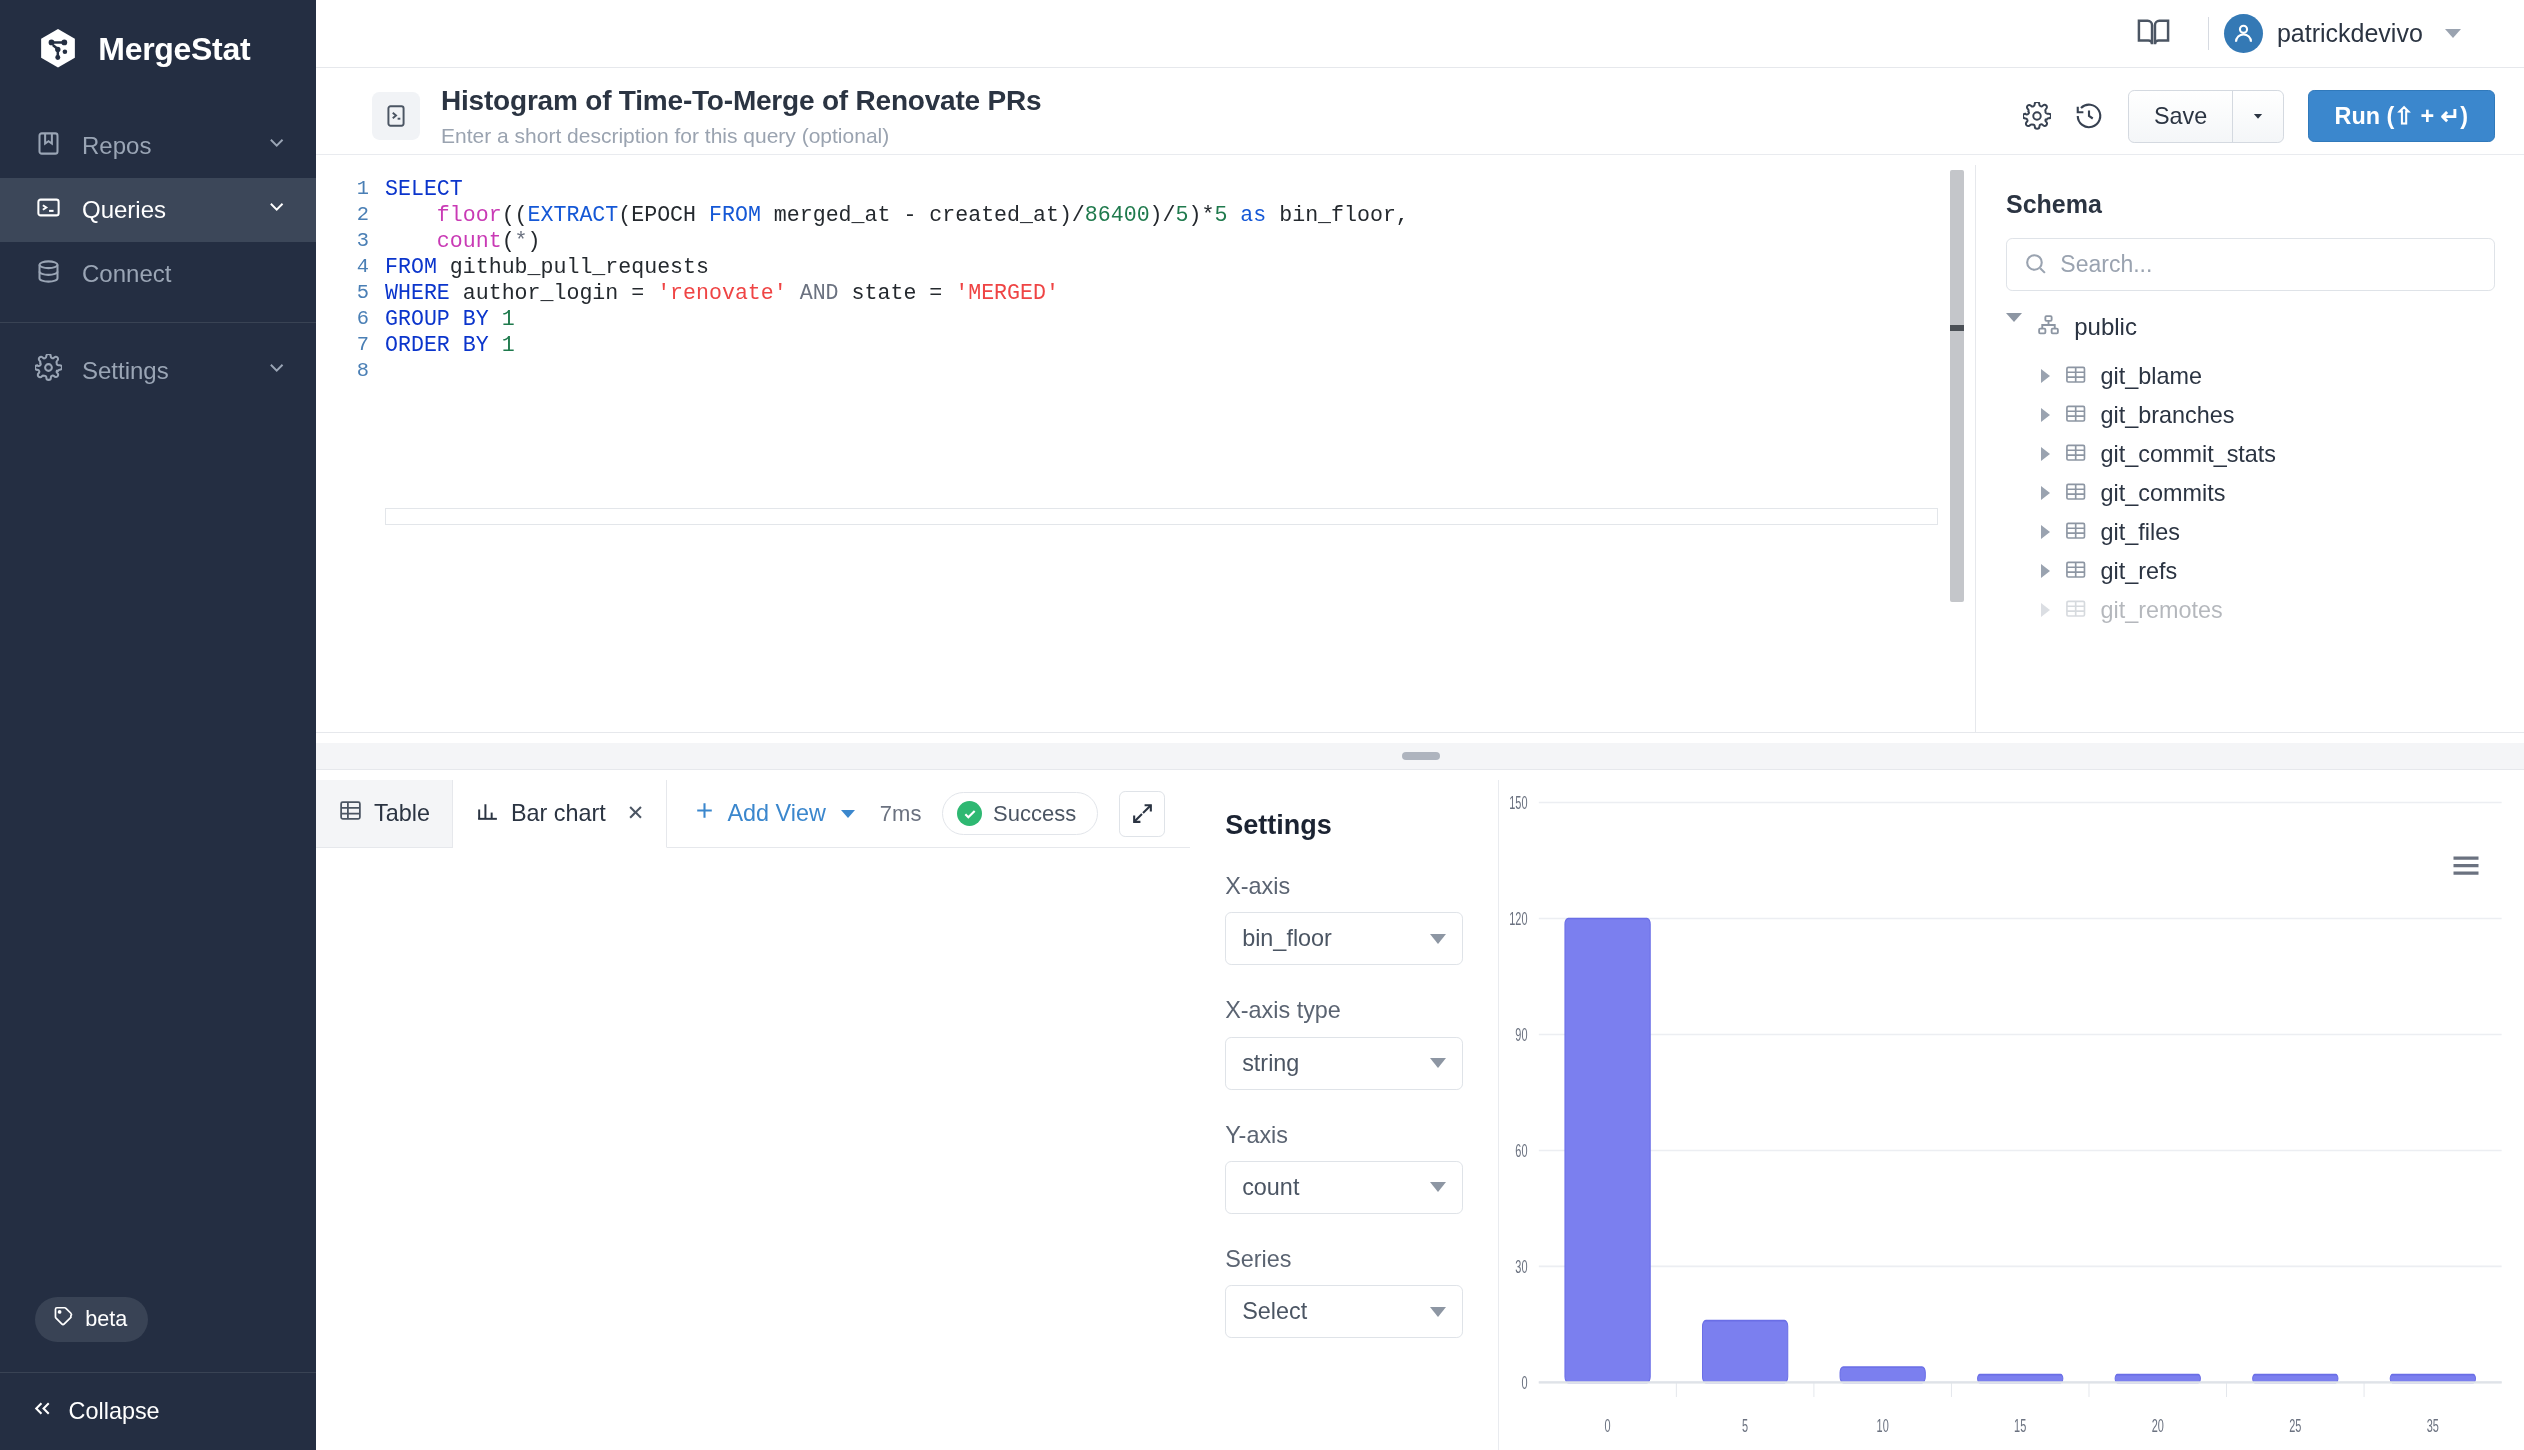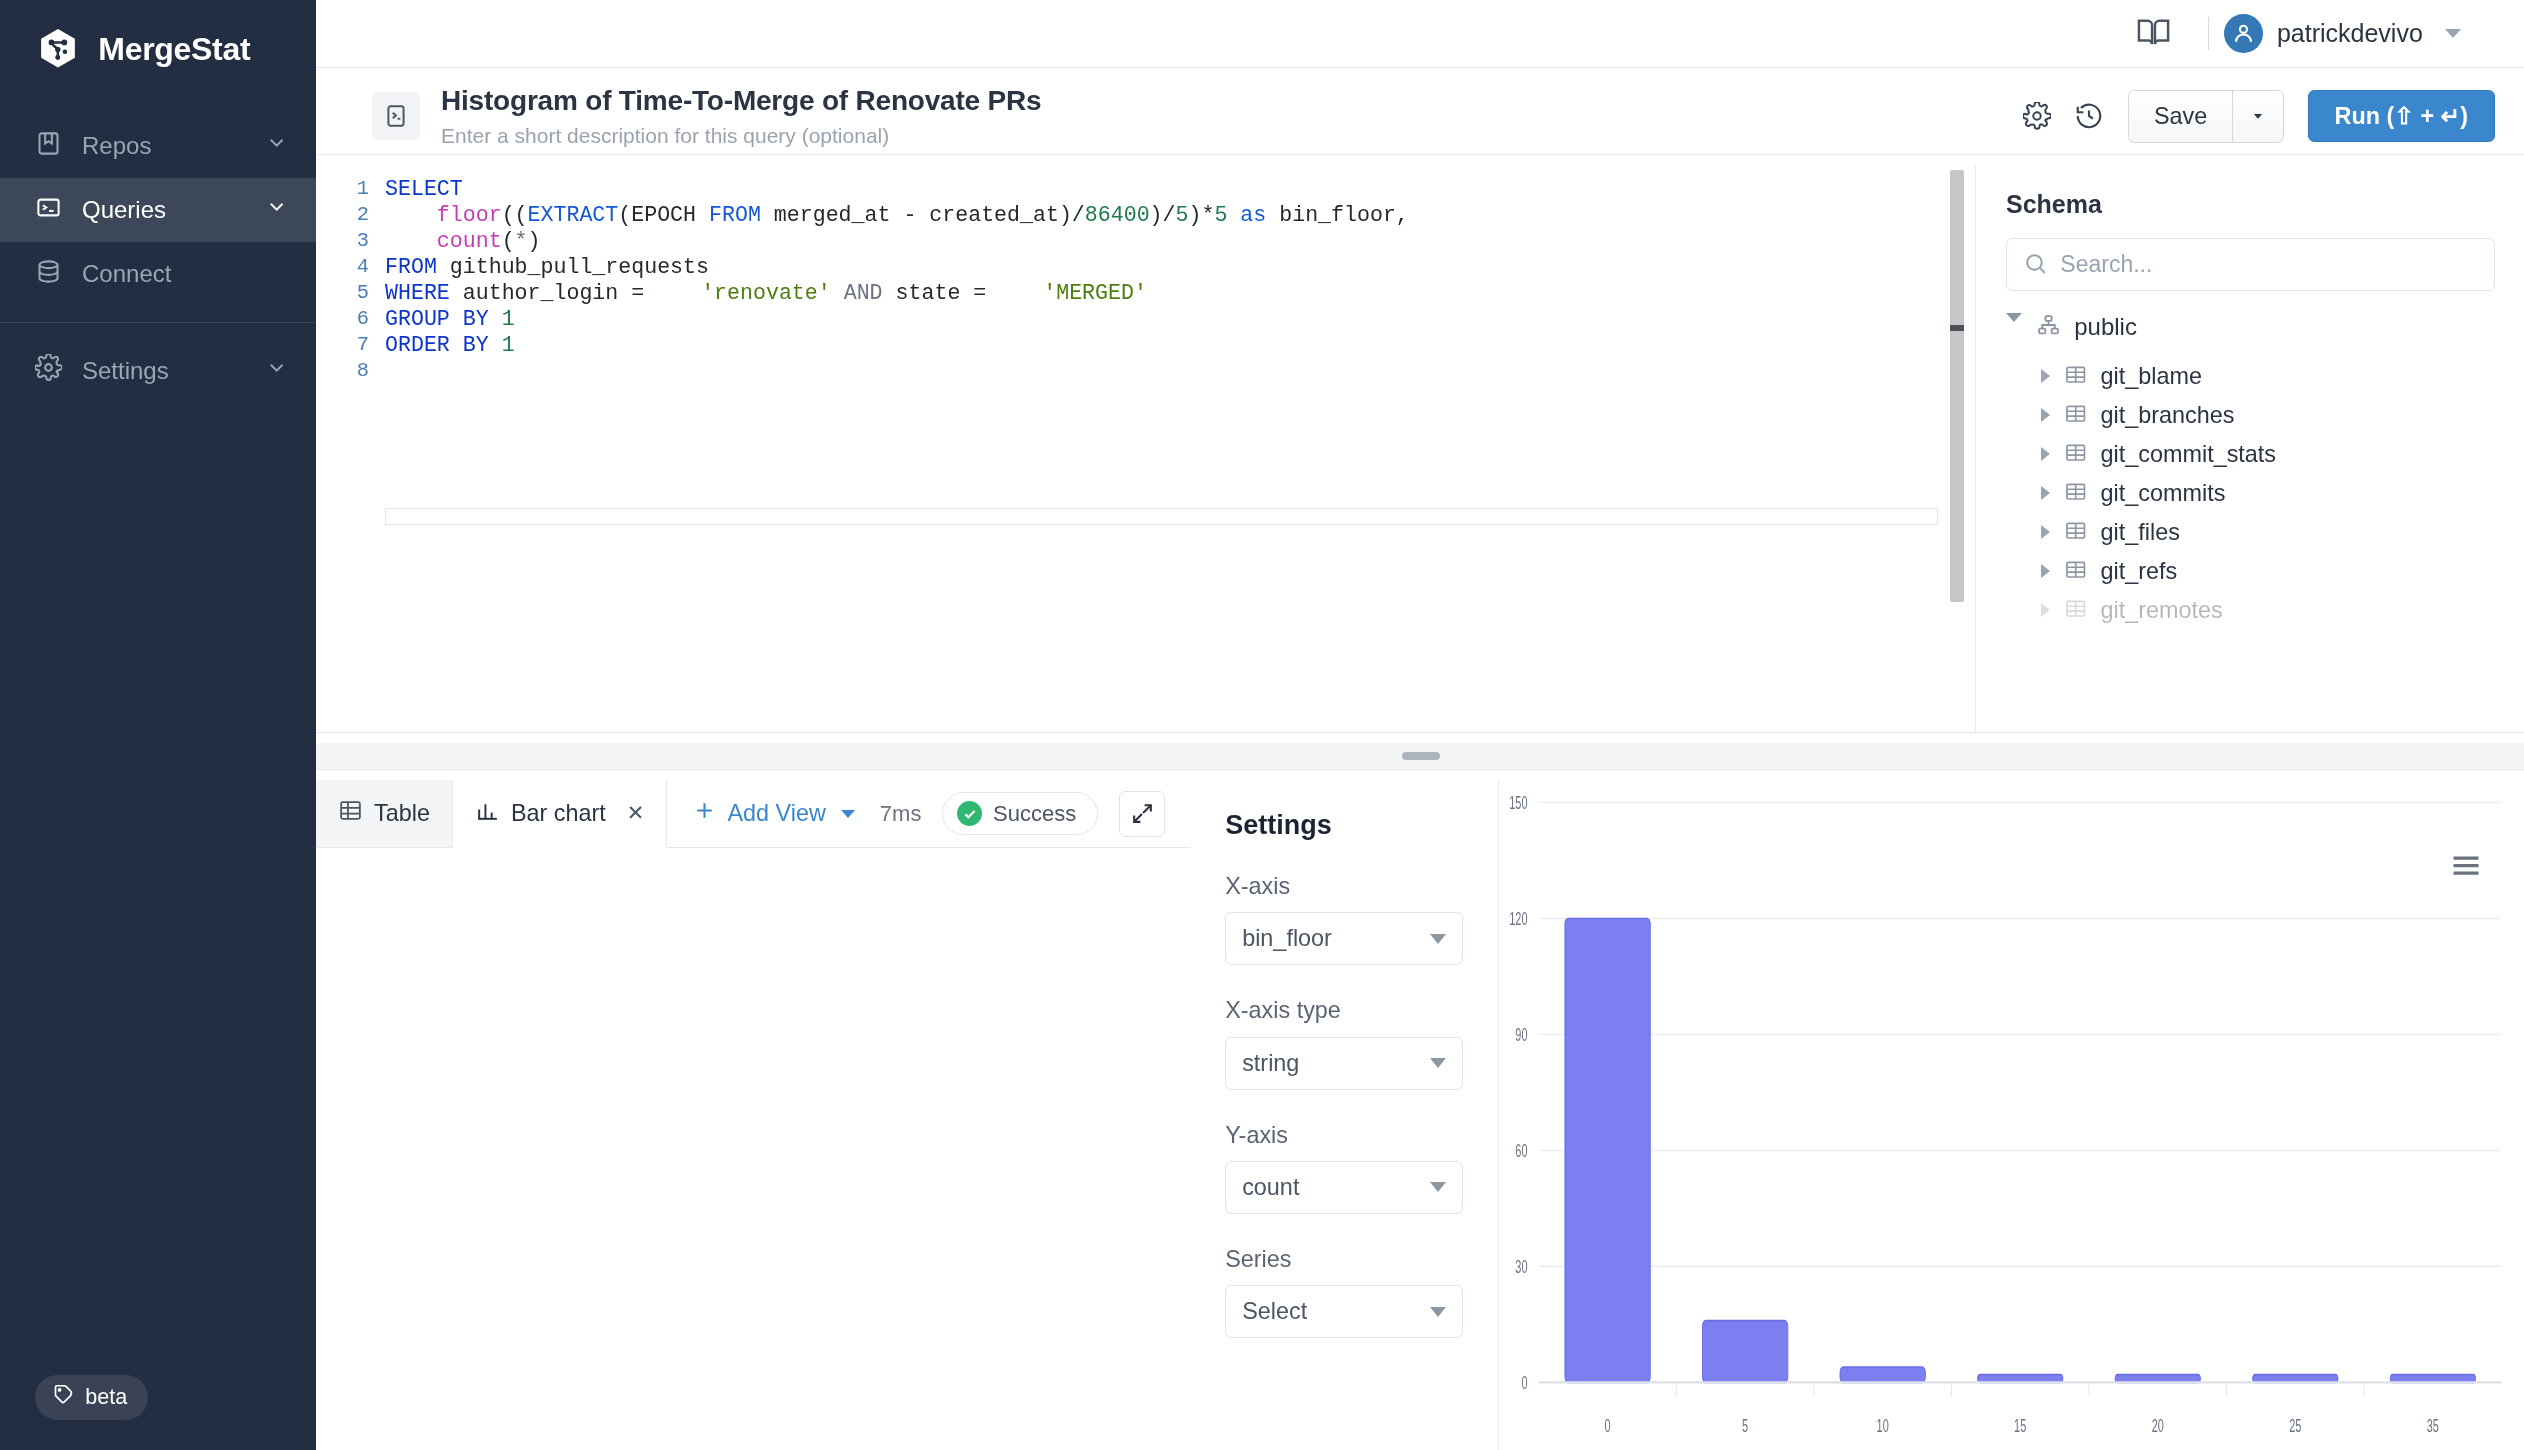--- a/index.html
+++ b/index.html
@@ -86,21 +86,21 @@
     font-family:"Liberation Mono", monospace; font-size:21.6px; line-height:26px;
     padding:11px 0 0 0;
   }
   .code-line { display:flex; height:26px; align-items:center; }
   .gutter { width:69px; flex:0 0 69px; text-align:right; padding-right:16px; color:#4a7fb5; font-size:20.4px; }
   .code { white-space:pre; color:#24292e; }
   .k  { color:#0b35cc; }      
   .kw2{ color:#1558d6; }
   .fn { color:#c93ab5; }      
   .num{ color:#1f7a4d; }      
-  .str{ color:#4d7c0f;margin-left:44px; }      
+  .str{ color:#ef4444; }      
   .op { color:#6b7280; }
   .as { color:#1558d6; }
   .cur-line-box { position:absolute; left:69px; right:37px; height:17.3px; border:0.6px solid #e3e6ea; }
   .ed-scroll { position:absolute; right:11px; top:5px; width:13.6px; bottom:0; }
   .ed-scroll-track { position:absolute; right:0; top:0; width:13.6px; height:432px; background:#c4c6ca; border-radius:1.9px; }
   .ed-scroll-mark { position:absolute; right:0; top:155px; width:13.6px; height:6.2px; background:#4b5056; }
 
   .schema {
     width:550px; flex:0 0 550px; border-left:0.6px solid #e6e8ec; padding:25px 30px 0 30px;
     overflow:hidden;
@@ -259,20 +259,29 @@
         <span>
           <svg width="22" height="22" viewBox="0 0 24 24" fill="none" stroke="#fff" stroke-width="1.9">
             <path d="M20.6 13.4l-7.2 7.2a2 2 0 01-2.8 0l-6.2-6.2a2 2 0 01-.6-1.4V4.5A1.5 1.5 0 015.3 3h8.5a2 2 0 011.4.6l5.4 5.4a2 2 0 010 2.8z"></path>
             <circle cx="8.3" cy="7.6" r="1.1" fill="#fff"></circle>
           </svg>
         </span>
         <span>beta</span>
       </span>
     </div>
 
+    <div class="collapse-bar">
+      <span>
+        <svg width="25" height="25" viewBox="0 0 24 24" fill="none" stroke="#ffffff" stroke-width="2">
+          <path d="M11 17l-5-5 5-5"></path>
+            <path d="M18 17l-5-5 5-5"></path>
+        </svg>
+      </span>
+      <span>Collapse</span>
+    </div>
   </aside>
 
   <div class="main">
 
     <div class="topbar">
       <div class="book-btn">
         <span>
           <svg width="35" height="35" viewBox="0 0 24 24" fill="none" stroke="#4b5563" stroke-width="1.7">
             <path d="M2 4h6a3 3 0 013 3v13a2.5 2.5 0 00-2.5-2.5H2z"></path>
             <path d="M22 4h-6a3 3 0 00-3 3v13a2.5 2.5 0 012.5-2.5H22z"></path>

